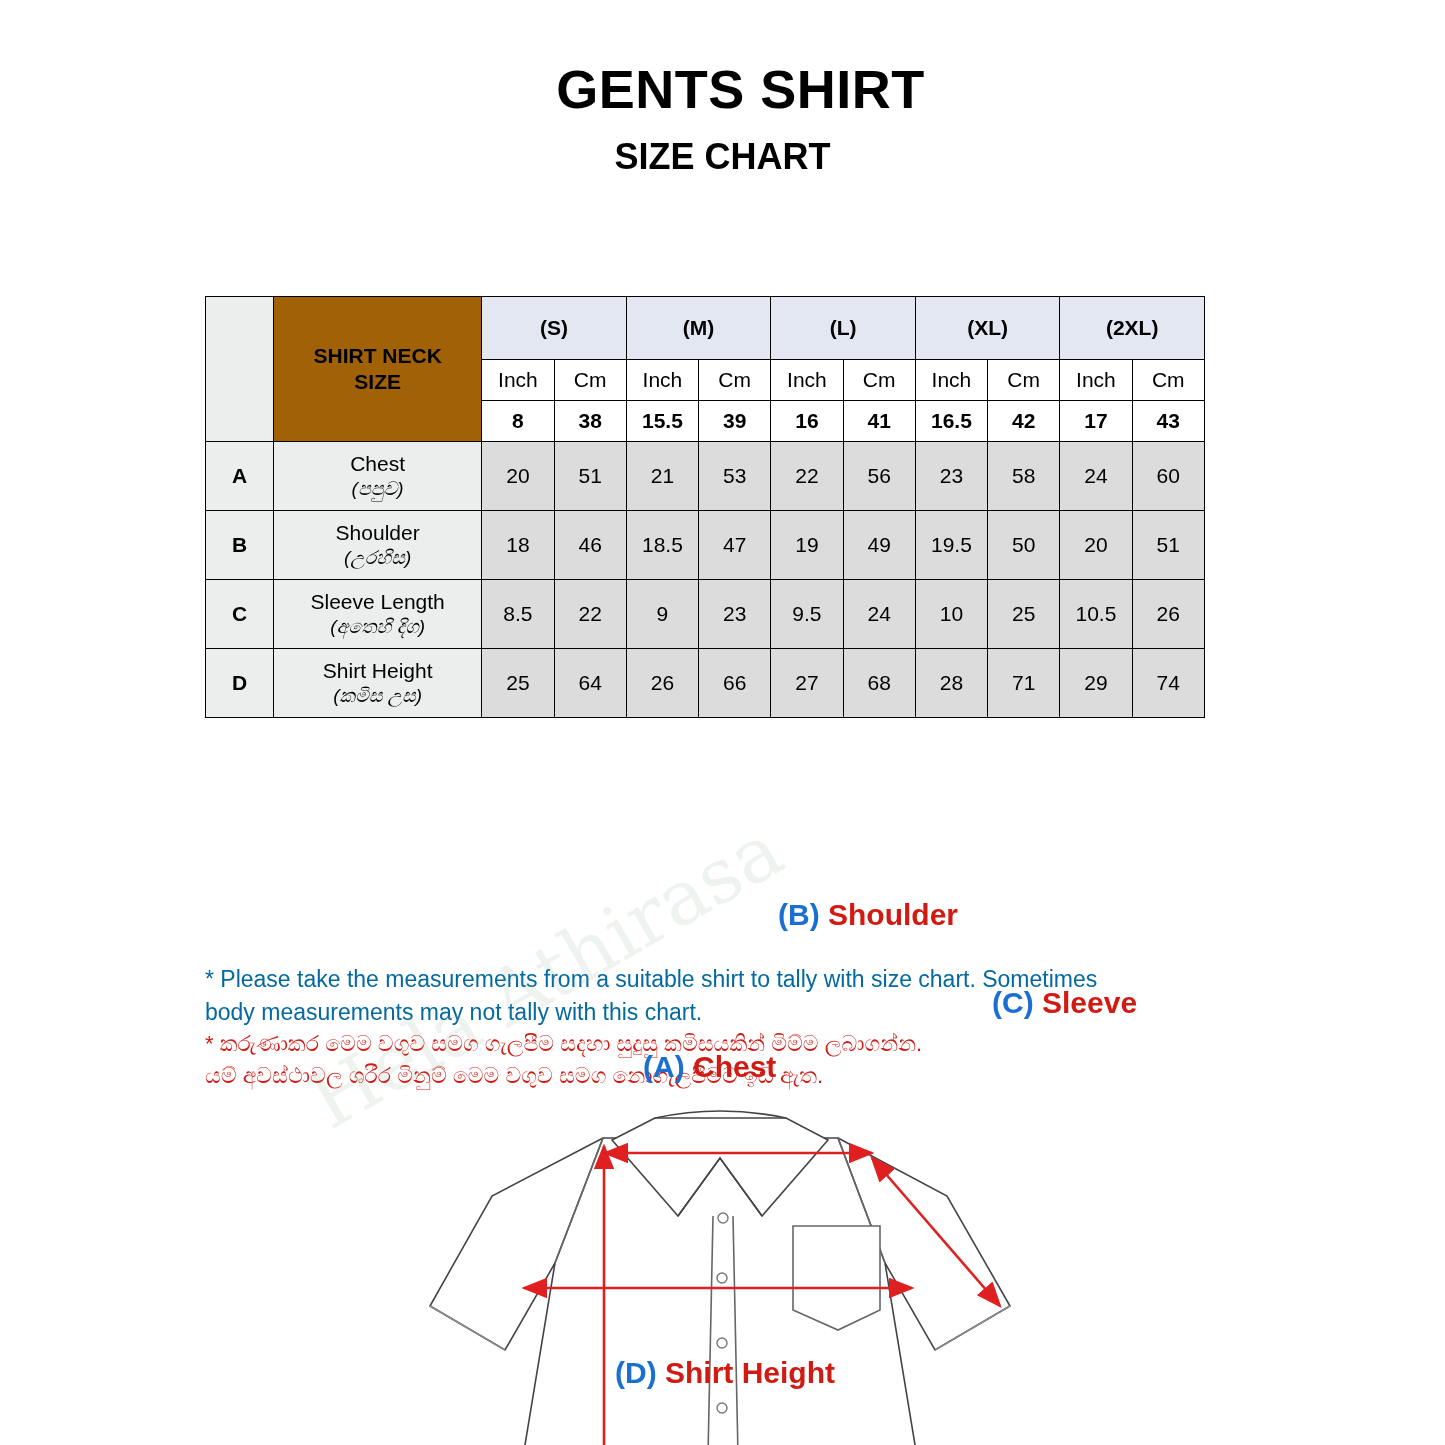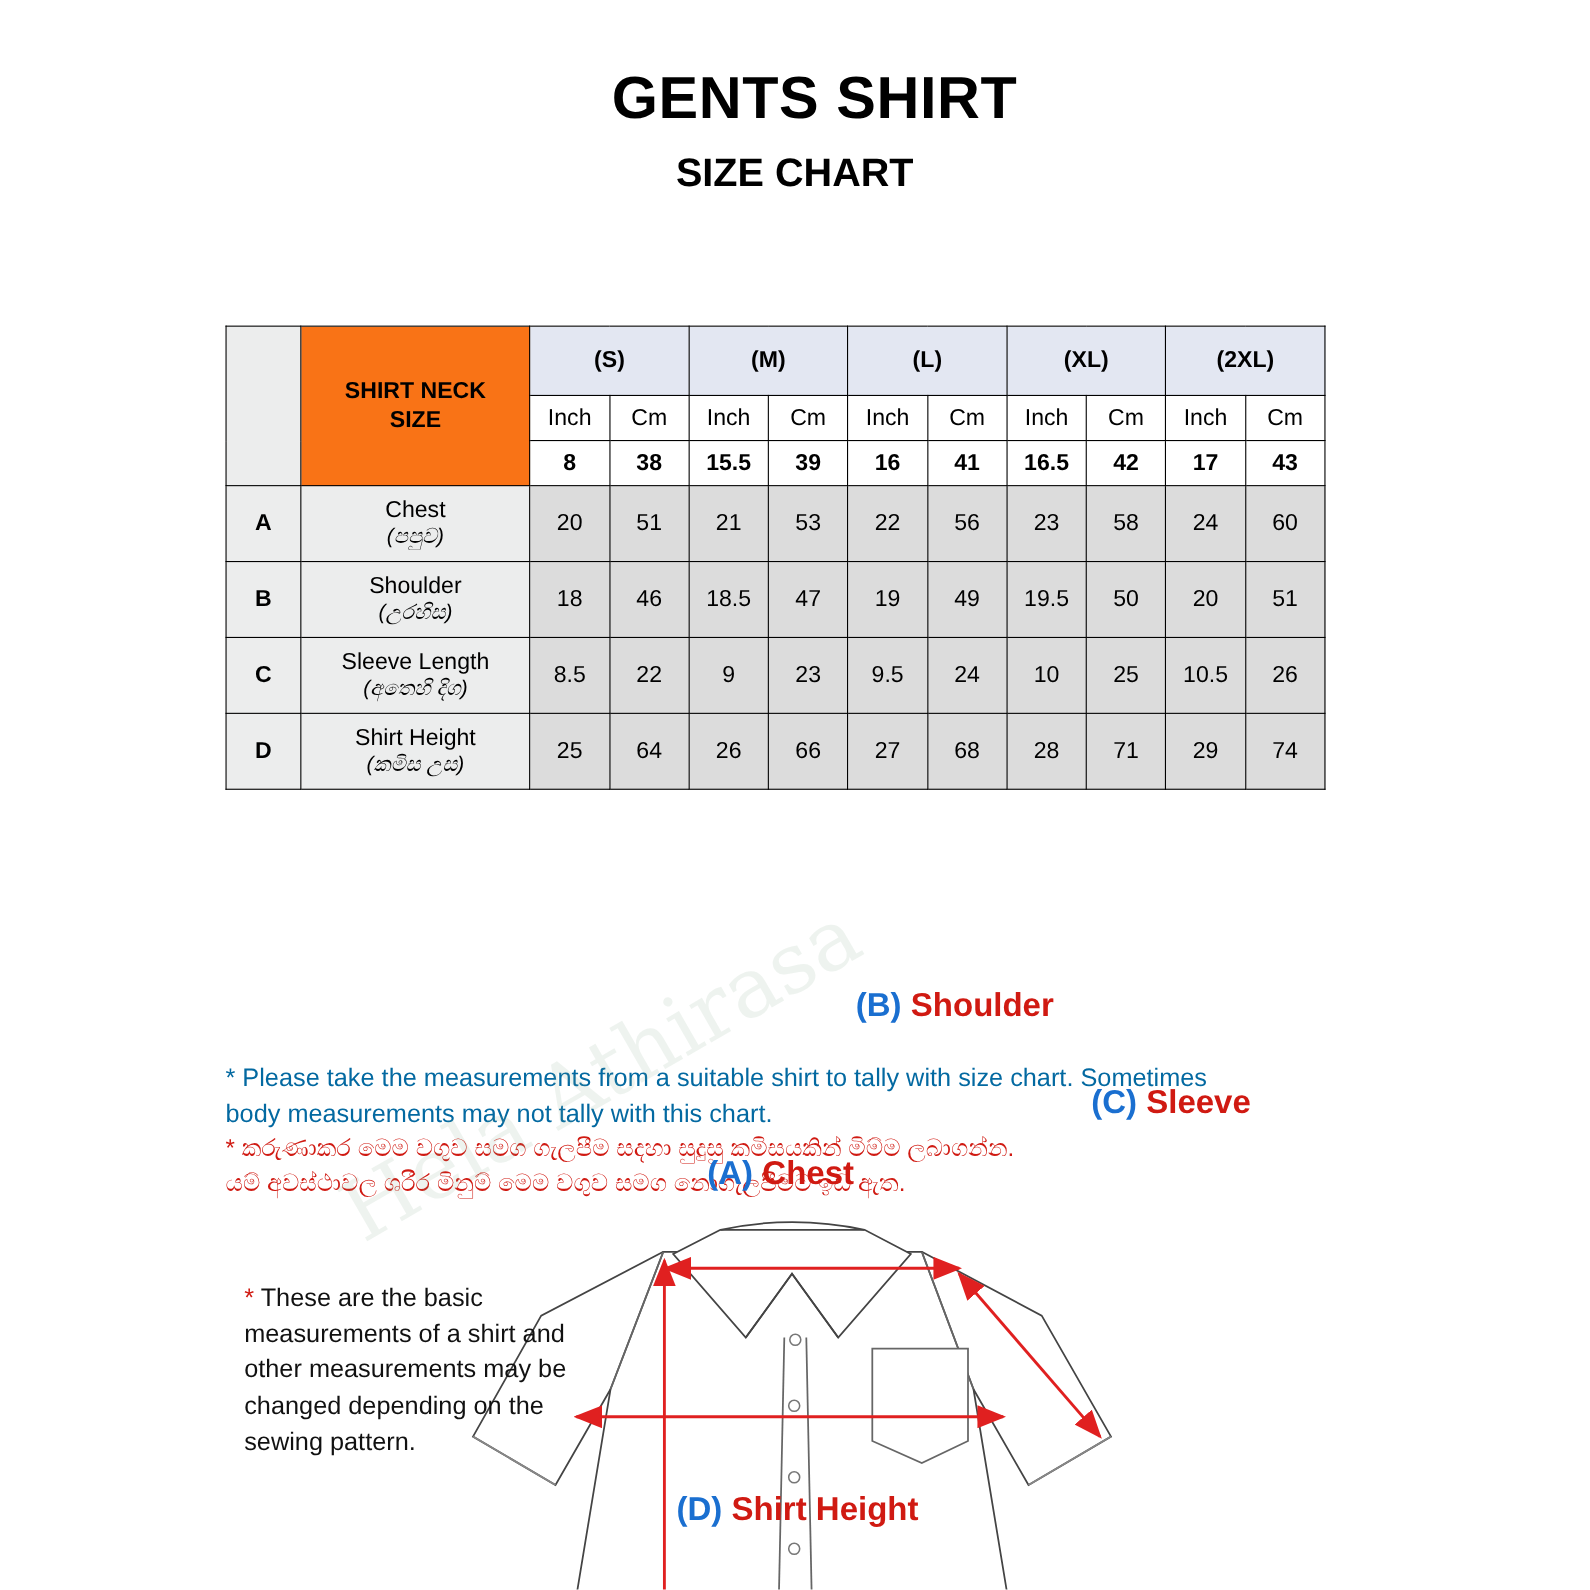--- a/index.html
+++ b/index.html
@@ -66,21 +66,21 @@
   .hdr-size {
     background: #e3e7f2;
     font-size: 30px;
     font-weight: bold;
     height: 62px;
   }
   .blank-cell {
     background: #eceded;
   }
   .neck-label {
-    background: #f97316;
+    background: #a16207;
     font-size: 23px;
     font-weight: bold;
     line-height: 1.25;
   }
   .unit-cell {
     height: 40px;
     font-size: 21px;
     background: #ffffff;
   }
   .neck-inch {
@@ -397,18 +397,14 @@
   </div>
   <div class="label-callout lbl-chest">
     <span class="label-letter">(A)</span>
     <span class="label-text">Chest</span>
   </div>
   <div class="label-callout lbl-height">
     <span class="label-letter">(D)</span>
     <span class="label-text">Shirt Height</span>
   </div>
 
-  <div class="note-left">
-    <span class="note-star">*</span>
-    <span>These are the basic measurements of a shirt and other measurements may be changed depending on the sewing pattern.</span>
-  </div>
 
 </div>
 
 </body></html>

